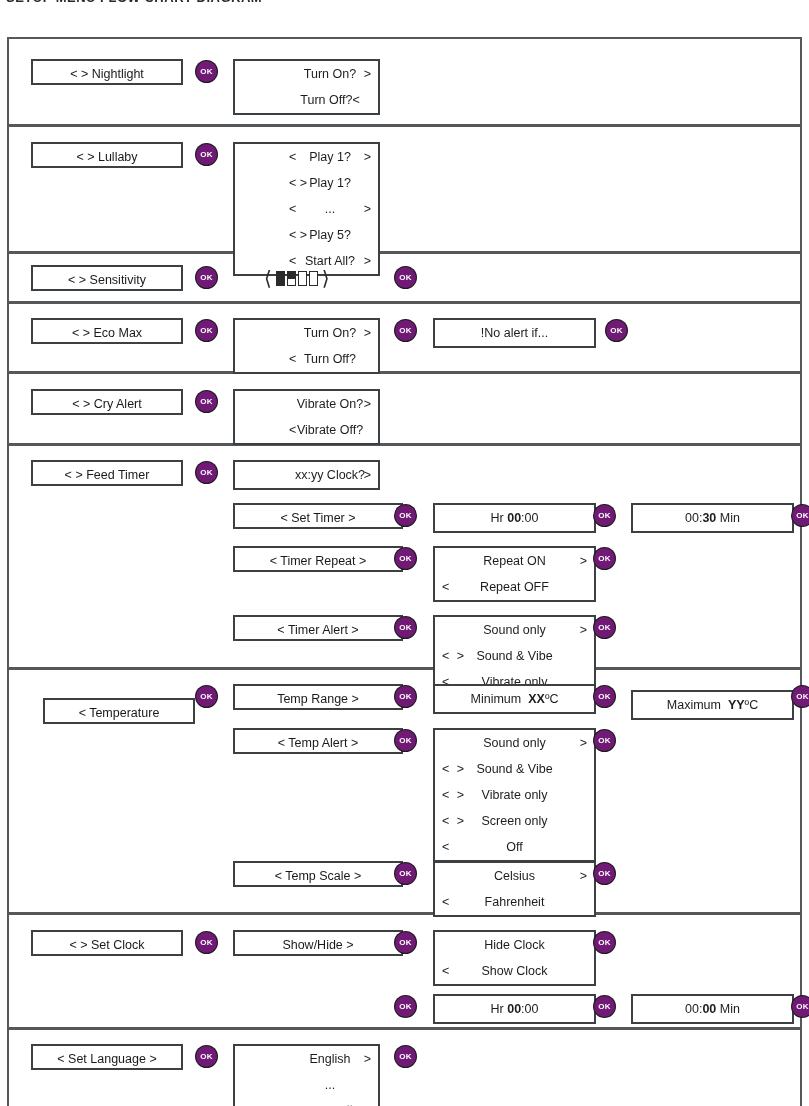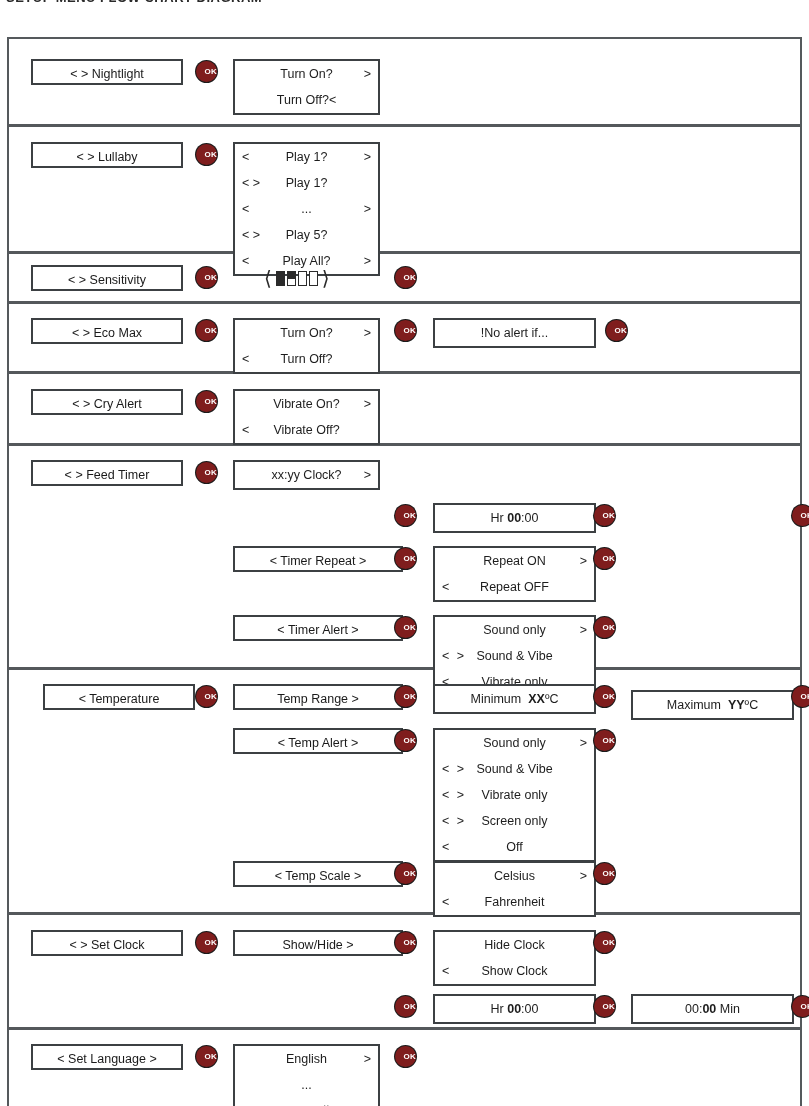--- a/index.html
+++ b/index.html
@@ -54,21 +54,21 @@
   .c6{left:622px;}
   .c7{left:783px;}
 
   
   .box{
     box-sizing:border-box;
     border:2px solid #3c4043;
     background:#fff;
     width:150px;
   }
-  .box.menu{width:147px;}
+  .box.menu{width:147px;padding-left:47px;}
   .box.wide{width:163px;}
 
   .line{
     position:relative;
     height:26px;
     line-height:26px;
     font-size:12.5px;
     text-align:center;
     white-space:nowrap;
     color:#1d1d1d;
@@ -85,24 +85,24 @@
     border:2px solid #3c4043;
     width:152px;height:26px;line-height:26px;
     font-size:12.5px;text-align:center;white-space:nowrap;
     background:#fff;
   }
   .label-box.sub{width:170px;}
 
   
   .ok{
     width:21px;height:21px;border-radius:50%;
-    background:#7f1d1d;
+    background:#701a75;
     color:#fff;
     font-size:8px;font-weight:700;
-    line-height:21px;text-align:right;
+    line-height:21px;text-align:center;
     letter-spacing:.3px;
     font-family:"Liberation Sans","DejaVu Sans",sans-serif;
     box-shadow:0 0 0 1px #1b1b1b;
   }
 
   
   .sens{
     display:flex;align-items:center;gap:2px;height:26px;
   }
   .sens .chev{
@@ -166,21 +166,21 @@
             <span class="lt">&lt;</span>
             <span class="txt">...</span>
             <span class="gt">&gt;</span>
           </div>
           <div class="line">
             <span class="lt">&lt; &gt;</span>
             <span class="txt">Play 5?</span>
           </div>
           <div class="line">
             <span class="lt">&lt;</span>
-            <span class="txt">Play All?</span>
+            <span class="txt">Start All?</span>
             <span class="gt">&gt;</span>
           </div>
         </div>
       </div>
     </div>
 
     <div class="group" style="height:50px;">
       <div class="cell c0" style="top:11px;">
         <div class="label-box">&lt;  &gt;  Sensitivity</div>
       </div>
@@ -269,32 +269,42 @@
       </div>
       <div class="cell c2" style="top:14px;">
         <div class="box menu">
           <div class="line">
             <span class="txt">xx:yy Clock?</span>
             <span class="gt">&gt;</span>
           </div>
         </div>
       </div>
 
+      <div class="cell c2" style="top:57px;">
+        <div class="label-box sub">&lt;      Set Timer      &gt;</div>
+      </div>
       <div class="cell c3" style="top:59px;">
         <div class="ok">OK</div>
       </div>
       <div class="cell c4" style="top:57px;">
         <div class="box wide">
           <div class="line">
             <span class="txt">Hr <b>00</b>:00</span>
           </div>
         </div>
       </div>
       <div class="cell c5" style="top:59px;">
         <div class="ok">OK</div>
+      </div>
+      <div class="cell c6" style="top:57px;">
+        <div class="box wide">
+          <div class="line">
+            <span class="txt">00:<b>30</b> Min</span>
+          </div>
+        </div>
       </div>
       <div class="cell c7" style="top:59px;">
         <div class="ok">OK</div>
       </div>
 
       <div class="cell c2" style="top:100px;">
         <div class="label-box sub">&lt;    Timer Repeat    &gt;</div>
       </div>
       <div class="cell c3" style="top:102px;">
         <div class="ok">OK</div>
@@ -337,21 +347,21 @@
           </div>
         </div>
       </div>
       <div class="cell c5" style="top:171px;">
         <div class="ok">OK</div>
       </div>
     </div>
 
     <div class="group" style="height:245px;">
 
-      <div class="cell c0" style="top:14px;padding-left:12px;">
+      <div class="cell c0" style="top:28px;padding-left:12px;">
         <div class="label-box">&lt;  Temperature</div>
       </div>
       <div class="cell c1" style="top:16px;">
         <div class="ok">OK</div>
       </div>
       <div class="cell c2" style="top:14px;">
         <div class="label-box sub">Temp Range      &gt;</div>
       </div>
       <div class="cell c3" style="top:16px;">
         <div class="ok">OK</div>

